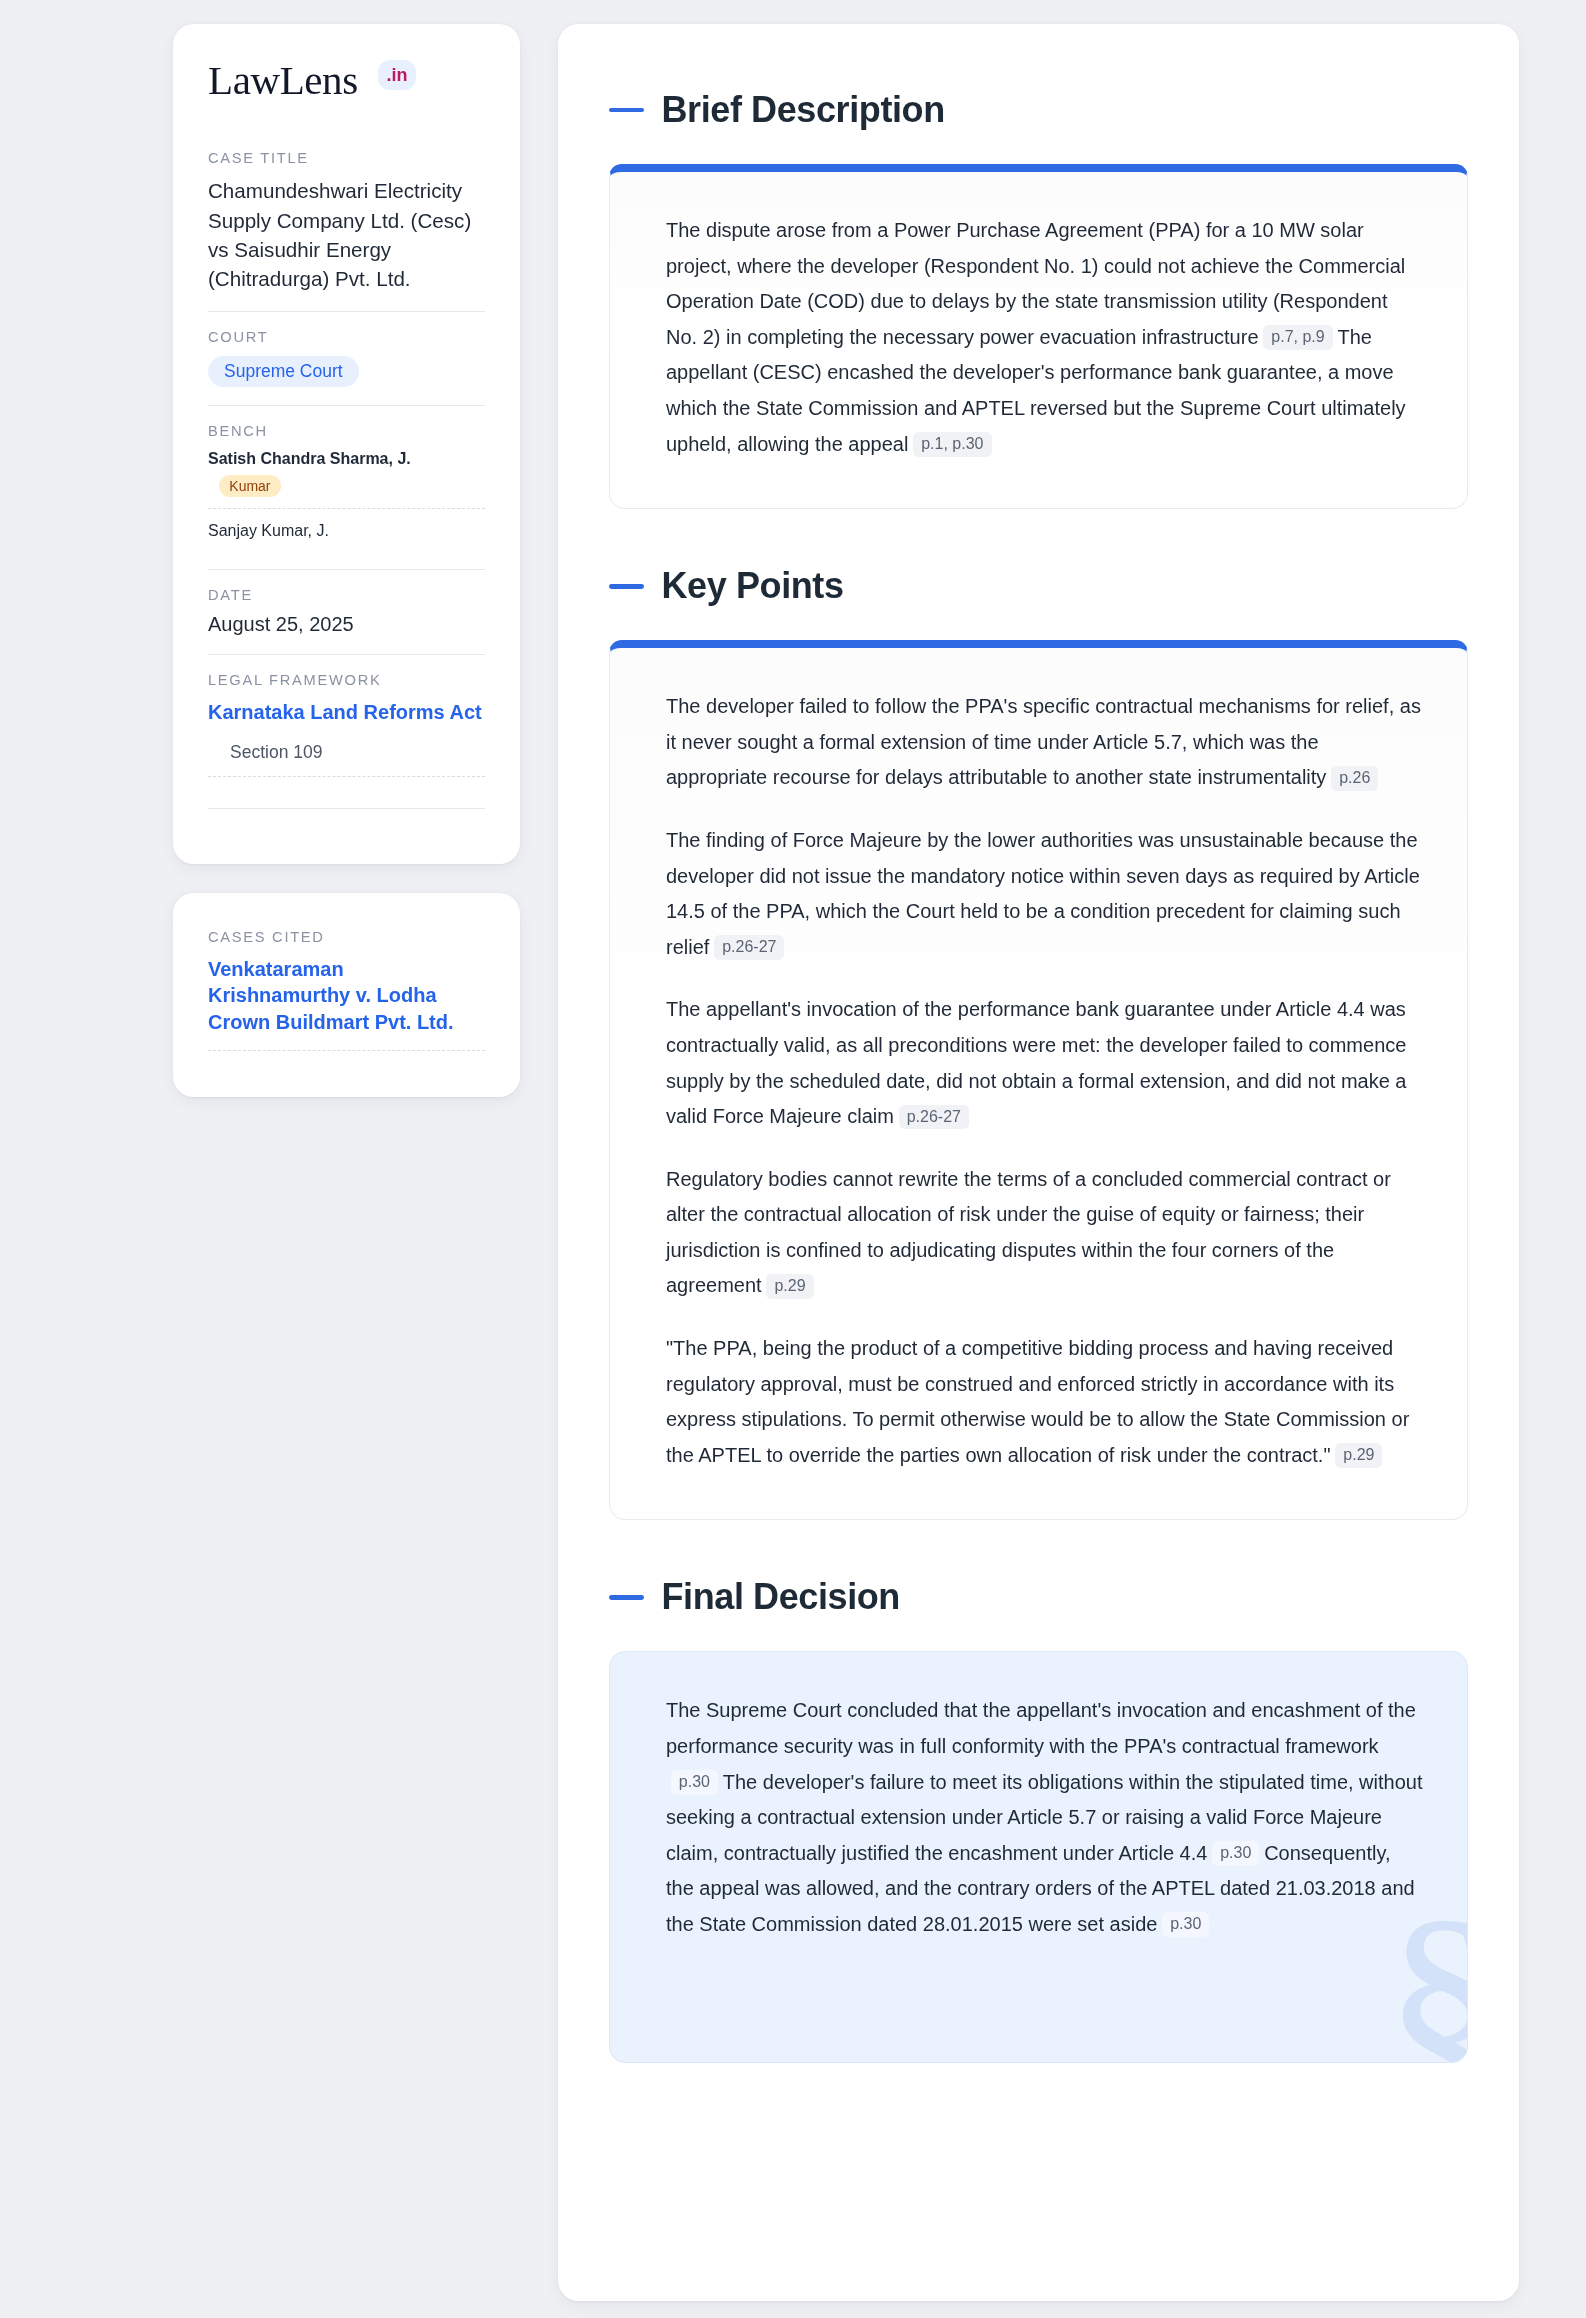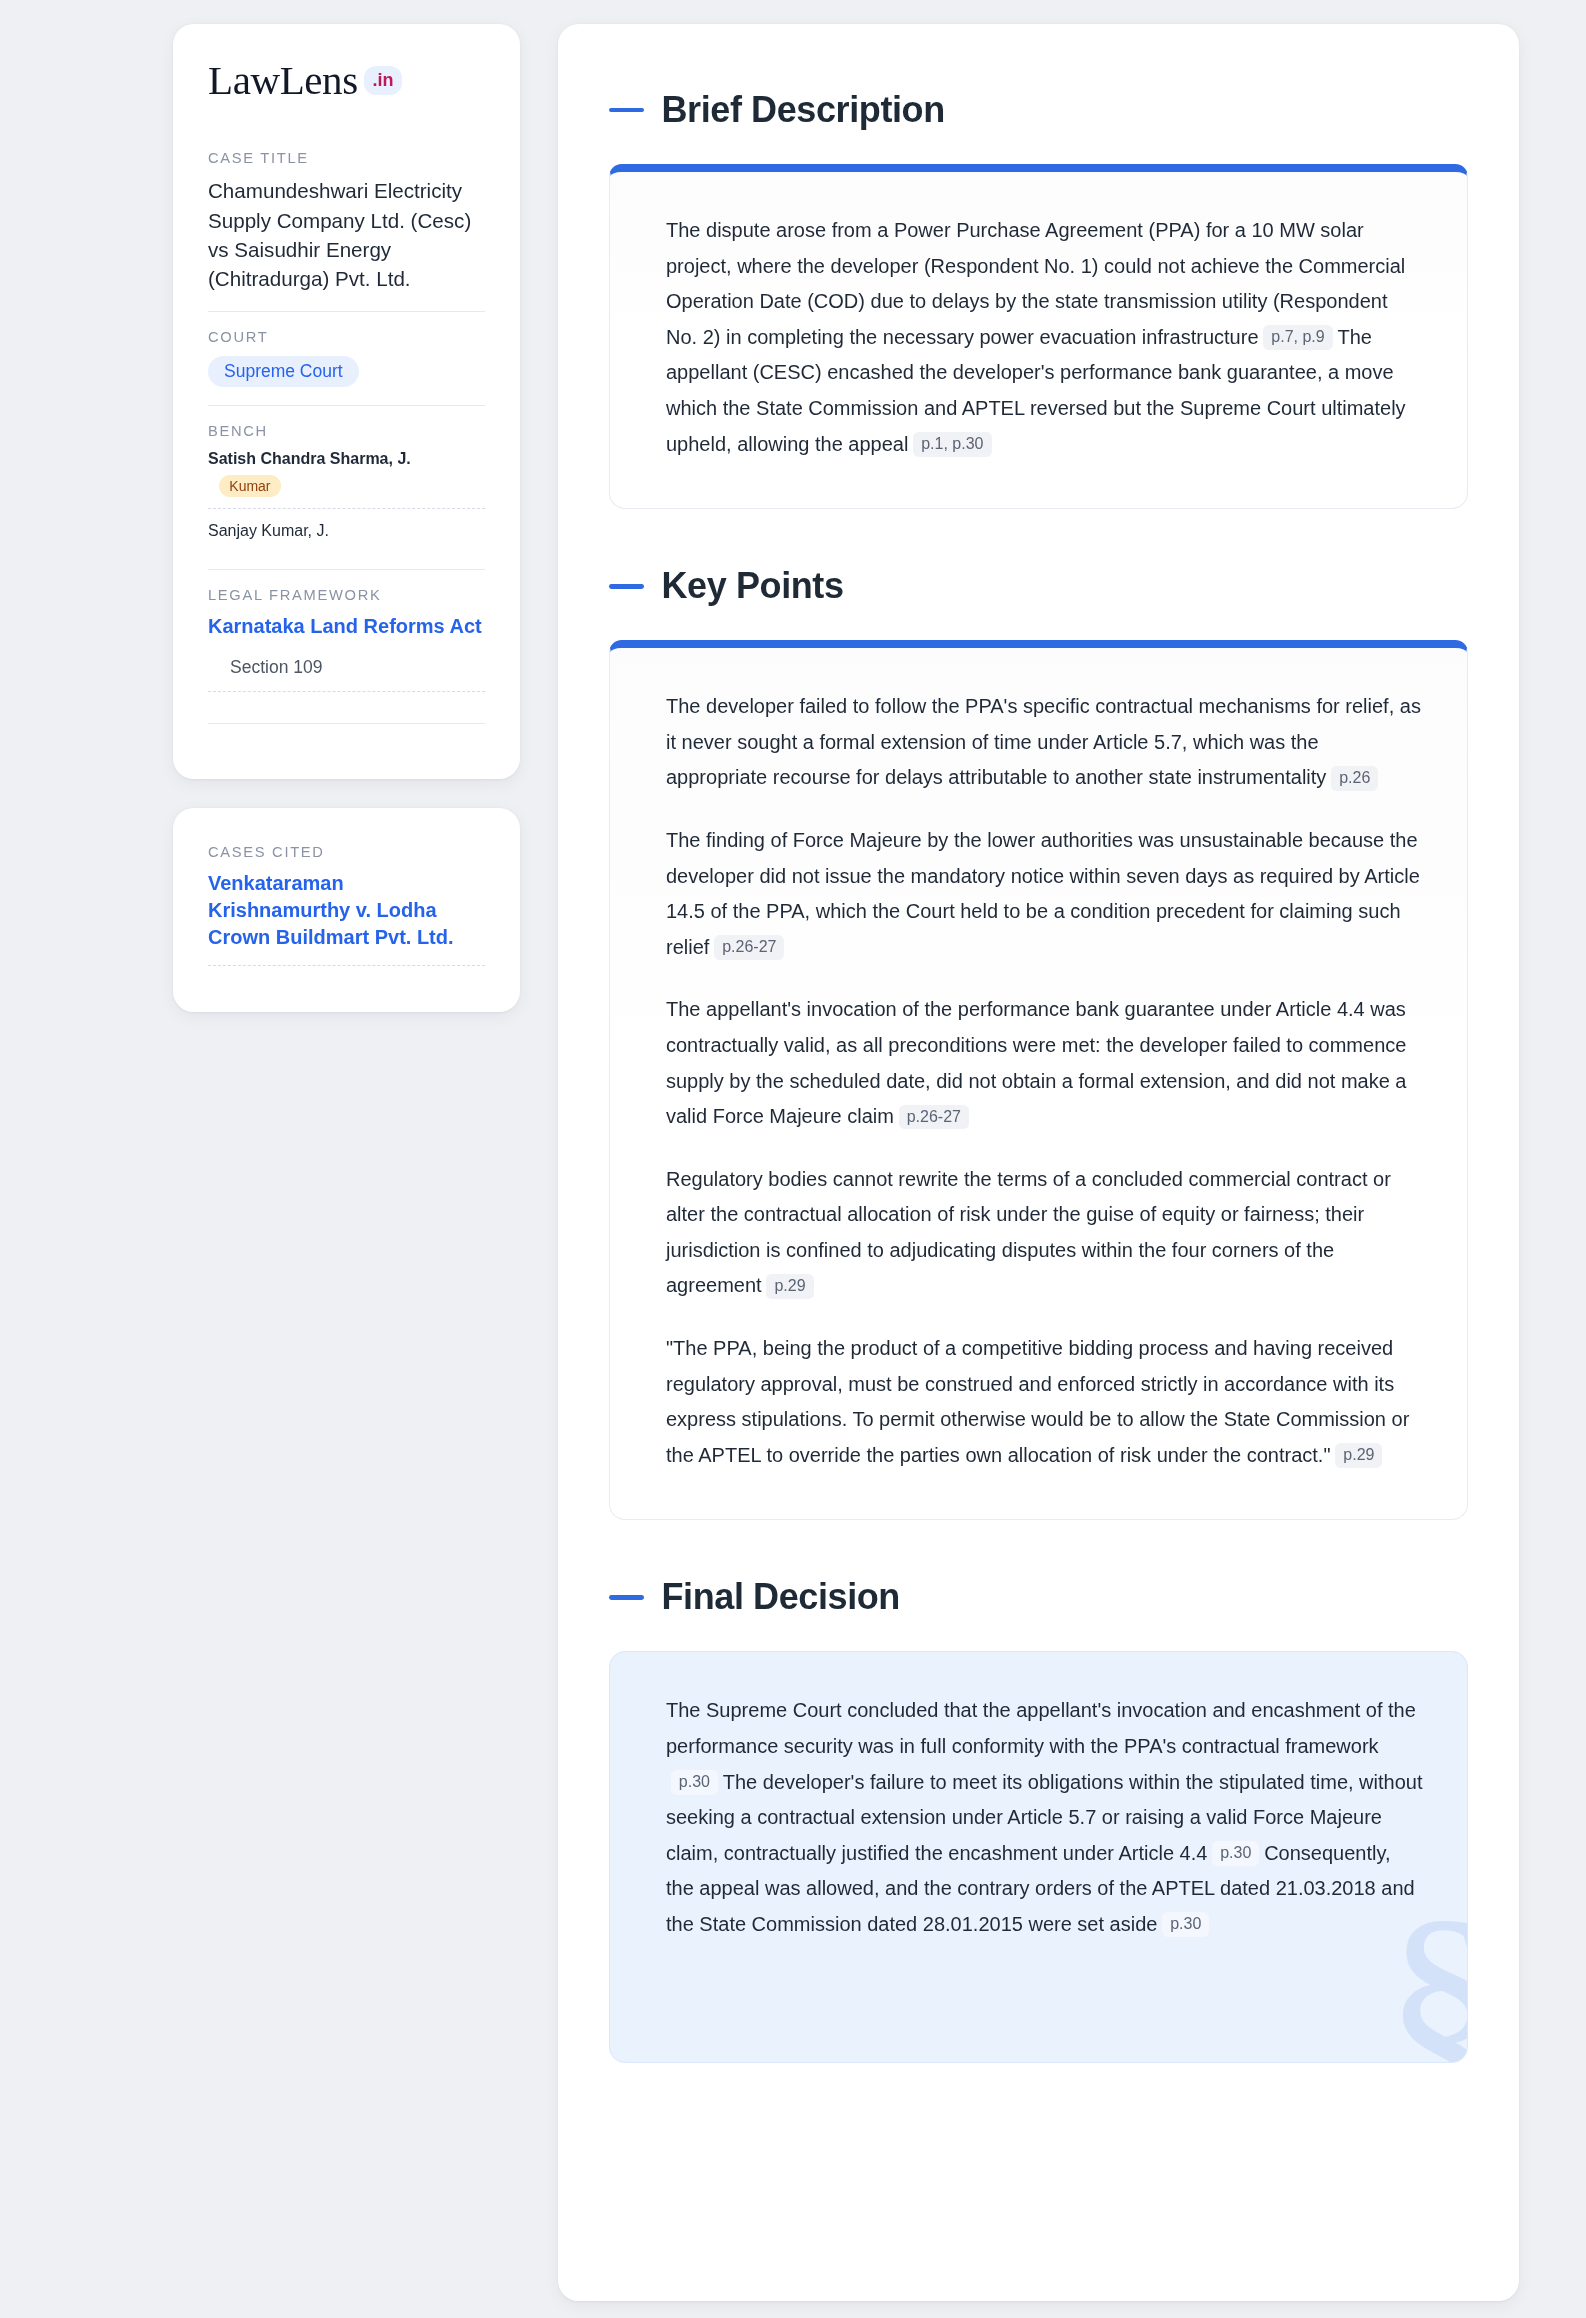--- a/index.html
+++ b/index.html
@@ -34,22 +34,22 @@
   .card {
     background: #ffffff;
     border-radius: 20.6px;
     box-shadow: 0 0.8px 2.4px rgba(16,24,40,.05), 0 4.8px 17.5px rgba(16,24,40,.05);
   }
 
   .sidebar-main { padding: 36px 35px 38px 35px; }
 
   .brand {
     display: flex;
-    align-items: center;
-    gap: 6px;
+    align-items: flex-start;
+    gap: 20px;
     margin-bottom: 49px;
   }
   .brand-name {
     font-family: "Liberation Serif", serif;
     font-size: 41px;
     line-height: 1;
     color: #111827;
     letter-spacing: -0.4px;
   }
   .brand-tld {
@@ -258,20 +258,24 @@
         <div class="judge-row with-rule">
           <span class="judge author-judge">Satish Chandra Sharma, J.</span>
           <div><span class="pill-author">Kumar</span></div>
         </div>
 
         <div class="judge-row">
           <span class="judge">Sanjay Kumar, J.</span>
         </div>
       </div>
 
+      <div class="field">
+        <div class="field-label">DATE</div>
+        <div class="date-value">August 25, 2025</div>
+      </div>
 
       <div class="field">
         <div class="field-label">LEGAL FRAMEWORK</div>
         <a class="framework-link" href="#">Karnataka Land Reforms Act</a>
         <div class="section-item">Section 109</div>
         <div class="framework-tail"></div>
       </div>
 
     </div>
 

